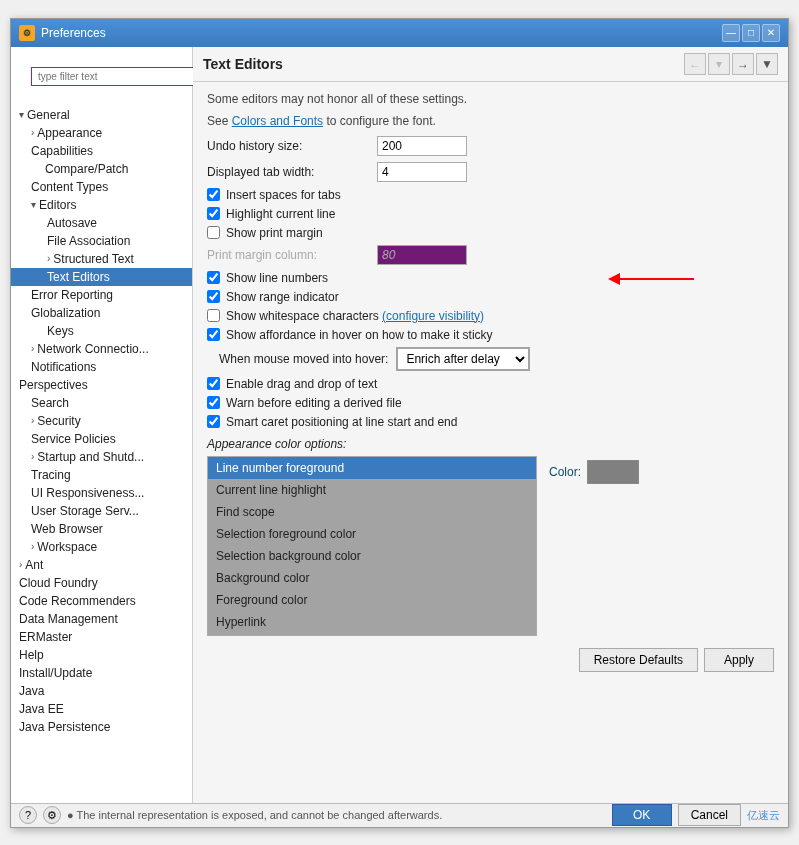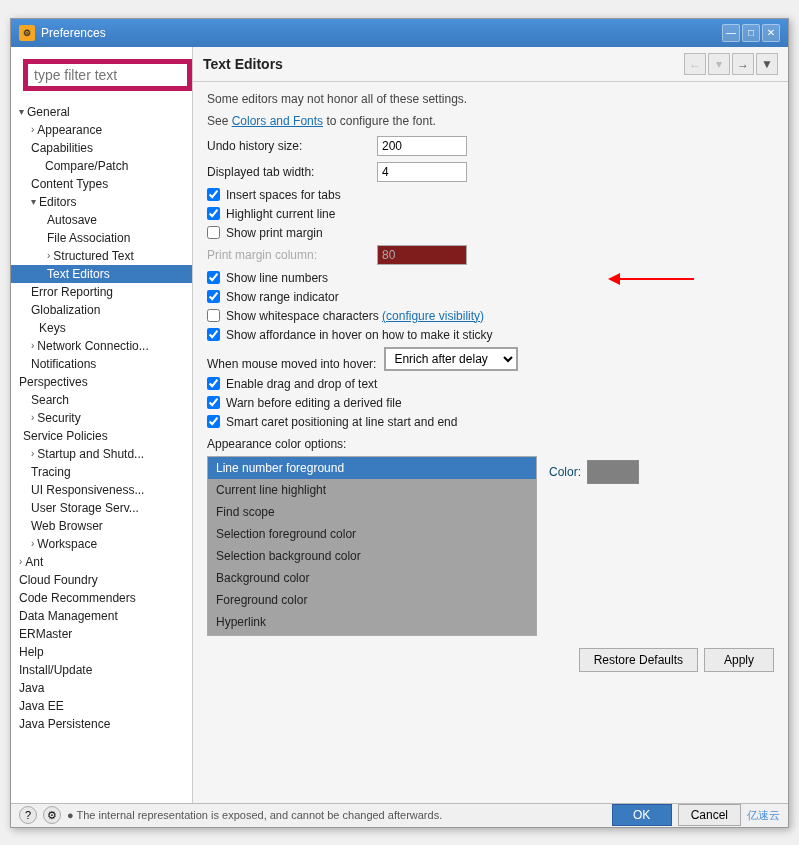--- a/index.html
+++ b/index.html
@@ -74,24 +74,24 @@
     
     .left-panel {
       width: 182px;
       background: #fff;
       border-right: 1px solid #ccc;
       display: flex;
       flex-direction: column;
       flex-shrink: 0;
     }
     .filter-input {
-      margin: 12px;
+      margin: 20px;
       padding: 3px 6px;
-      border: 5px solid #be185d;
-      font-size: 14px;
+      border: 1px solid #be185d;
+      font-size: 10px;
       color: #999;
       background: #fff;
       width: calc(100% - 12px);
     }
     .tree {
       flex: 1;
       overflow-y: auto;
       overflow-x: hidden;
     }
     .tree-item {
@@ -172,56 +172,59 @@
       min-width: 170px;
     }
     .form-input {
       width: 90px;
       padding: 2px 4px;
       border: 1px solid #aaa;
       font-size: 12px;
       background: #fff;
     }
     .form-input.disabled {
-      background: #7f1d1d;
+      background: #701a75;
       color: #aaa;
+      font-style: italic;
     }
     .checkbox-row {
       display: flex;
       align-items: center;
       margin-bottom: 5px;
     }
     .checkbox-row input[type=checkbox] {
       margin-right: 6px;
     }
     .checkbox-label {
       font-size: 12px;
       color: #222;
     }
     .hover-row {
       display: flex;
-      align-items: flex-end;
+      align-items: center;
       margin-bottom: 6px;
+      margin-left: 12px;
     }
     .hover-label {
       font-size: 12px;
       color: #222;
       margin-right: 8px;
     }
     .hover-select {
       padding: 2px 4px;
       border: 2px solid #a3a3a3;
       font-size: 12px;
       background: #fff;
     }
     .section-label {
       font-size: 12px;
       color: #222;
       margin-bottom: 5px;
       margin-top: 8px;
+      font-style: italic;
     }
     .color-list-area {
       display: flex;
       align-items: flex-start;
       gap: 12px;
       margin-bottom: 8px;
     }
     .color-list {
       width: 330px;
       height: 180px;
@@ -381,41 +384,41 @@
         </div>
         <div class="tree-item selected" style="padding-left:36px">
           <span>Text Editors</span>
         </div>
         <div class="tree-item" style="padding-left:20px">
           <span>Error Reporting</span>
         </div>
         <div class="tree-item" style="padding-left:20px">
           <span>Globalization</span>
         </div>
-        <div class="tree-item" style="padding-left:28px">
+        <div class="tree-item" style="padding-left:36px">
           <span>Keys</span>
         </div>
         <div class="tree-item" style="padding-left:20px">
           <span class="arrow">›</span>
           <span style="overflow:hidden;text-overflow:ellipsis;max-width:120px">Network Connectio...</span>
         </div>
         <div class="tree-item" style="padding-left:20px">
           <span>Notifications</span>
         </div>
         <div class="tree-item" style="">
           <span>Perspectives</span>
         </div>
         <div class="tree-item" style="padding-left:20px">
           <span>Search</span>
         </div>
         <div class="tree-item" style="padding-left:20px">
           <span class="arrow">›</span>
           <span>Security</span>
         </div>
-        <div class="tree-item" style="padding-left:12px">
+        <div class="tree-item" style="padding-left:20px">
           <span>Service Policies</span>
         </div>
         <div class="tree-item" style="padding-left:20px">
           <span class="arrow">›</span>
           <span style="overflow:hidden;text-overflow:ellipsis;max-width:110px">Startup and Shutd...</span>
         </div>
         <div class="tree-item" style="padding-left:20px">
           <span>Tracing</span>
         </div>
         <div class="tree-item" style="padding-left:20px">

